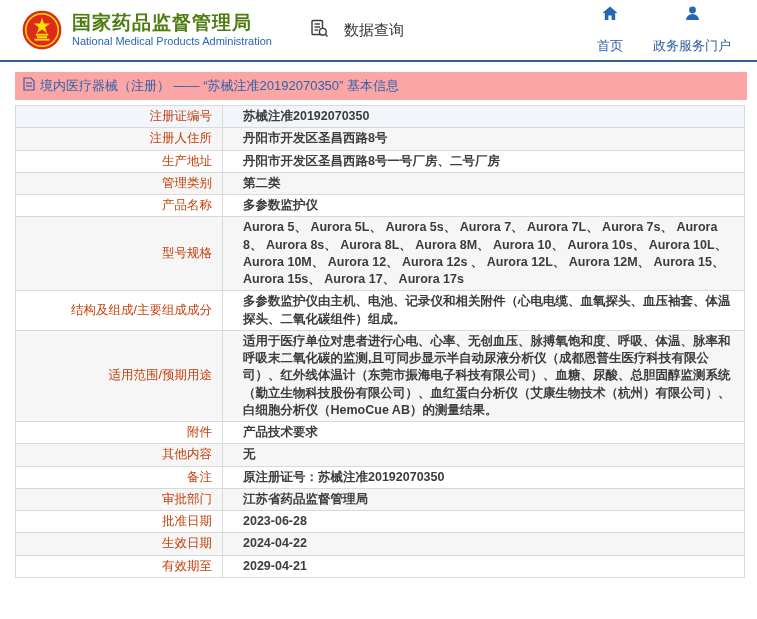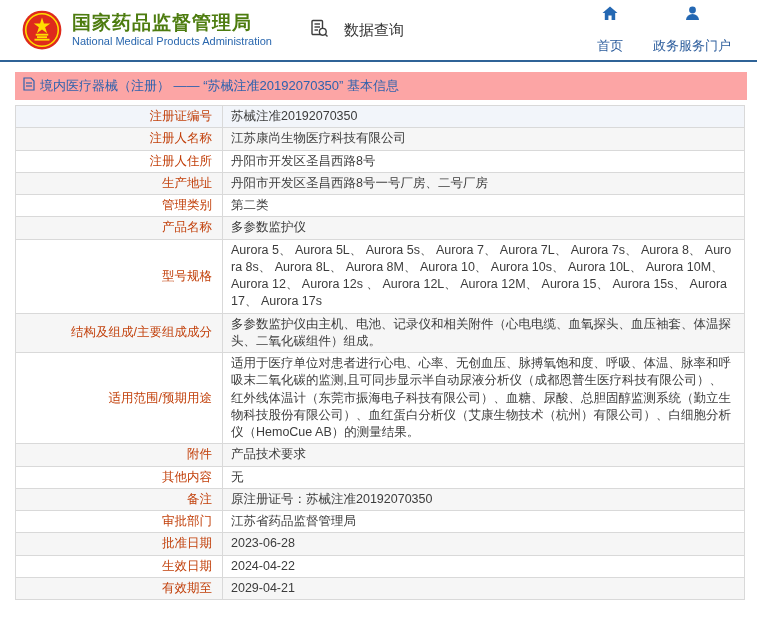--- a/index.html
+++ b/index.html
@@ -21,22 +21,22 @@
   
   .top-line { height:2px; background:#2f6397; width:100%; }
   .crumb-bar { margin:10px 10px 5px 15px; height:28px; background:#fca5a5;
                display:flex; align-items:center; padding-left:8px; gap:5px; }
   .crumb-text { font-size:13px; color:#2f62ad; }
 
   
   table.info { border-collapse:collapse; table-layout:fixed; width:730px; margin-left:15px; }
   .info th, .info td { border:1px solid #d9d9d9; font-size:12.5px; font-weight:normal; }
   .info th { width:207px; text-align:right; padding:2px 10px; color:#c2410c; vertical-align:middle; }
-  .info td { padding:2px 10px 2px 8px; color:#3c3c3c; line-height:1.38;
-             word-break:break-all; vertical-align:middle; }
+  .info td { padding:2px 10px 2px 20px; color:#3c3c3c; line-height:1.38;
+             word-break:break-all; vertical-align:middle;font-weight:bold; }
   .info tr { background:#fff; height:21px; }
   .info tr:nth-child(even) { background:#f6f6f6; }
   .info tr.first { background:#f2f5fa; }
 </style>
 </head>
 <body>
 
 <div class="header">
   <span class="emblem">
     <svg viewBox="0 0 64 64" width="40" height="40">
@@ -99,24 +99,20 @@
   <span class="crumb-text">境内医疗器械（注册） —— “苏械注准20192070350” 基本信息</span>
 </div>
 
 <table class="info">
   <tbody>
       <tr class="first">
         <th>注册证编号</th>
         <td>苏械注准20192070350</td>
       </tr>
       <tr>
-        <th>注册人名称</th>
-        <td>江苏康尚生物医疗科技有限公司</td>
-      </tr>
-      <tr>
         <th>注册人住所</th>
         <td>丹阳市开发区圣昌西路8号</td>
       </tr>
       <tr>
         <th>生产地址</th>
         <td>丹阳市开发区圣昌西路8号一号厂房、二号厂房</td>
       </tr>
       <tr>
         <th>管理类别</th>
         <td>第二类</td>

